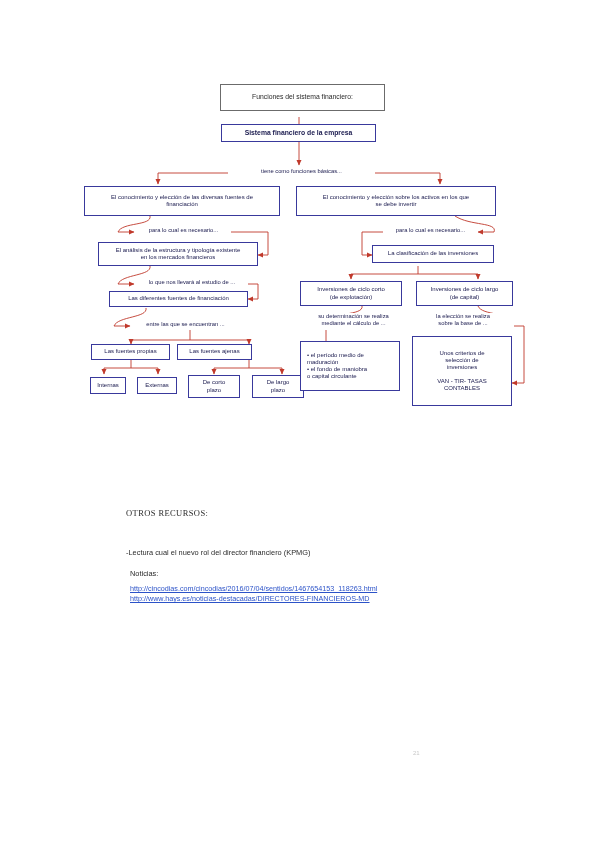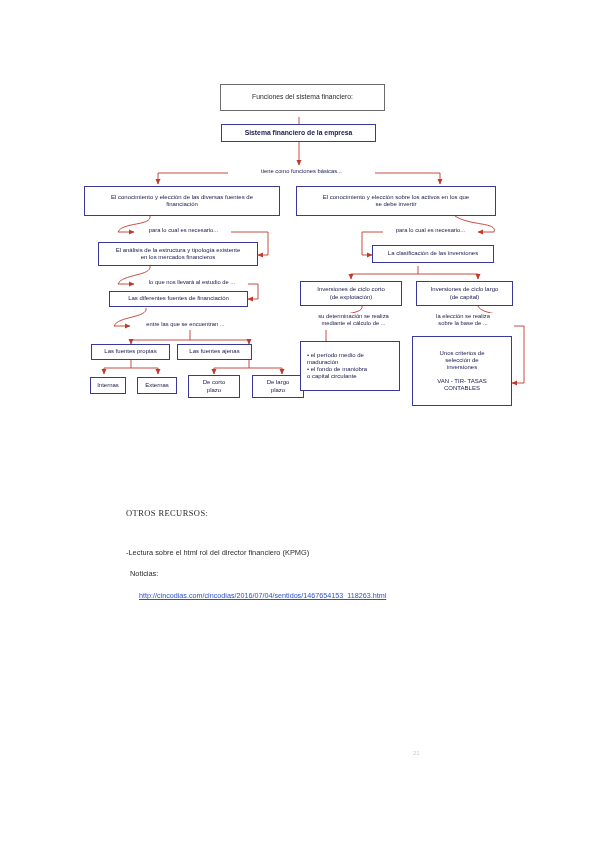--- a/index.html
+++ b/index.html
@@ -82,21 +82,21 @@
     margin: 0 0 1px 0;
     font-family: "Liberation Sans", sans-serif;
   }
   .noticias-title {
     font-size: 7.4px;
     color: #2b2b2b;
     margin: 12px 0 6px 4px;
     font-family: "Liberation Sans", sans-serif;
   }
   .link-list {
-    margin: 13px;
+    margin: 4px;
     padding: 0;
     list-style: none;
   }
   .link-item {
     font-size: 7.2px;
     color: #2b52c8;
     text-decoration: underline;
     margin: 0 0 0.5px 0;
     line-height: 1.38;
     word-break: break-all;
@@ -233,24 +233,25 @@
   <div class="node" style="left:412px; top:336px; width:100px; height:70px; font-size:6px;">Unos criterios de
 selección  de
 inversiones
 
 VAN - TIR- TASAS
 CONTABLES</div>
 
   <div id="text-block">
     <div class="otros-title">OTROS RECURSOS:</div>
 
-    <div class="lectura-line">-Lectura sobre el html rol del director financiero (KPMG)</div>
+    <div class="lectura-line">-Lectura cual el nuevo rol del director financiero (KPMG)</div>
 
     <div class="noticias-title">Noticias:</div>
 
     <div class="link-list">
       <a class="link-item" href="#">http://cincodias.com/cincodias/2016/07/04/sentidos/1467654153_118263.html</a>
+      <a class="link-item" href="#">http://www.hays.es/noticias-destacadas/DIRECTORES-FINANCIEROS-MD</a>
     </div>
   </div>
 
   <div id="page-number">21</div>
 
 </div>
 
 </body></html>

